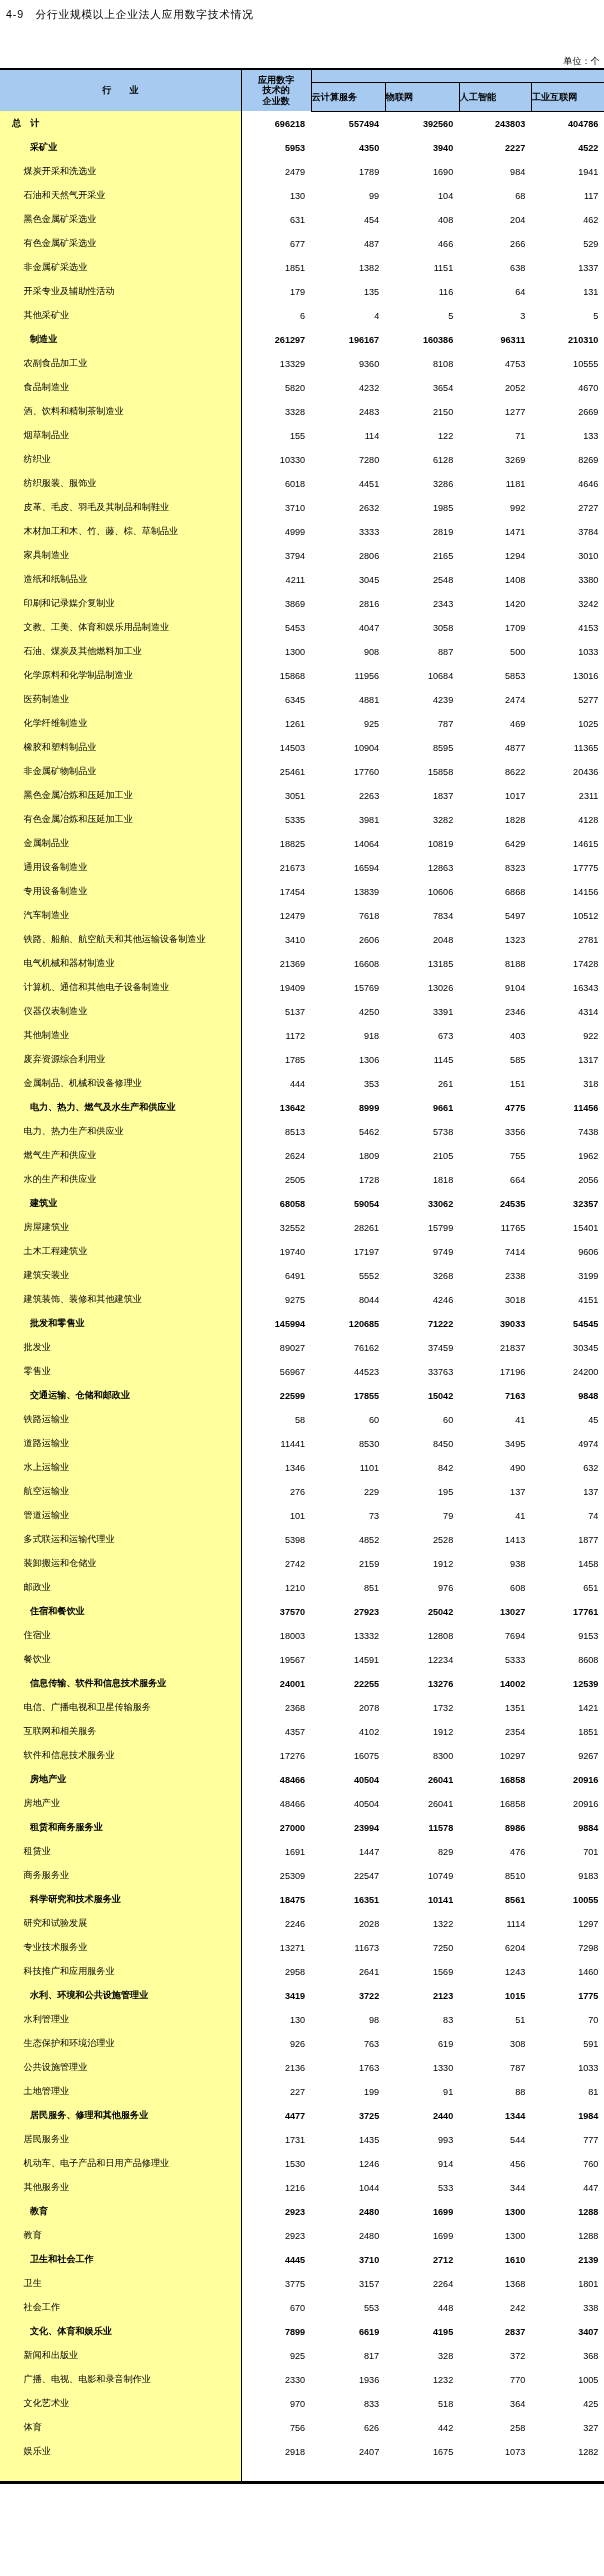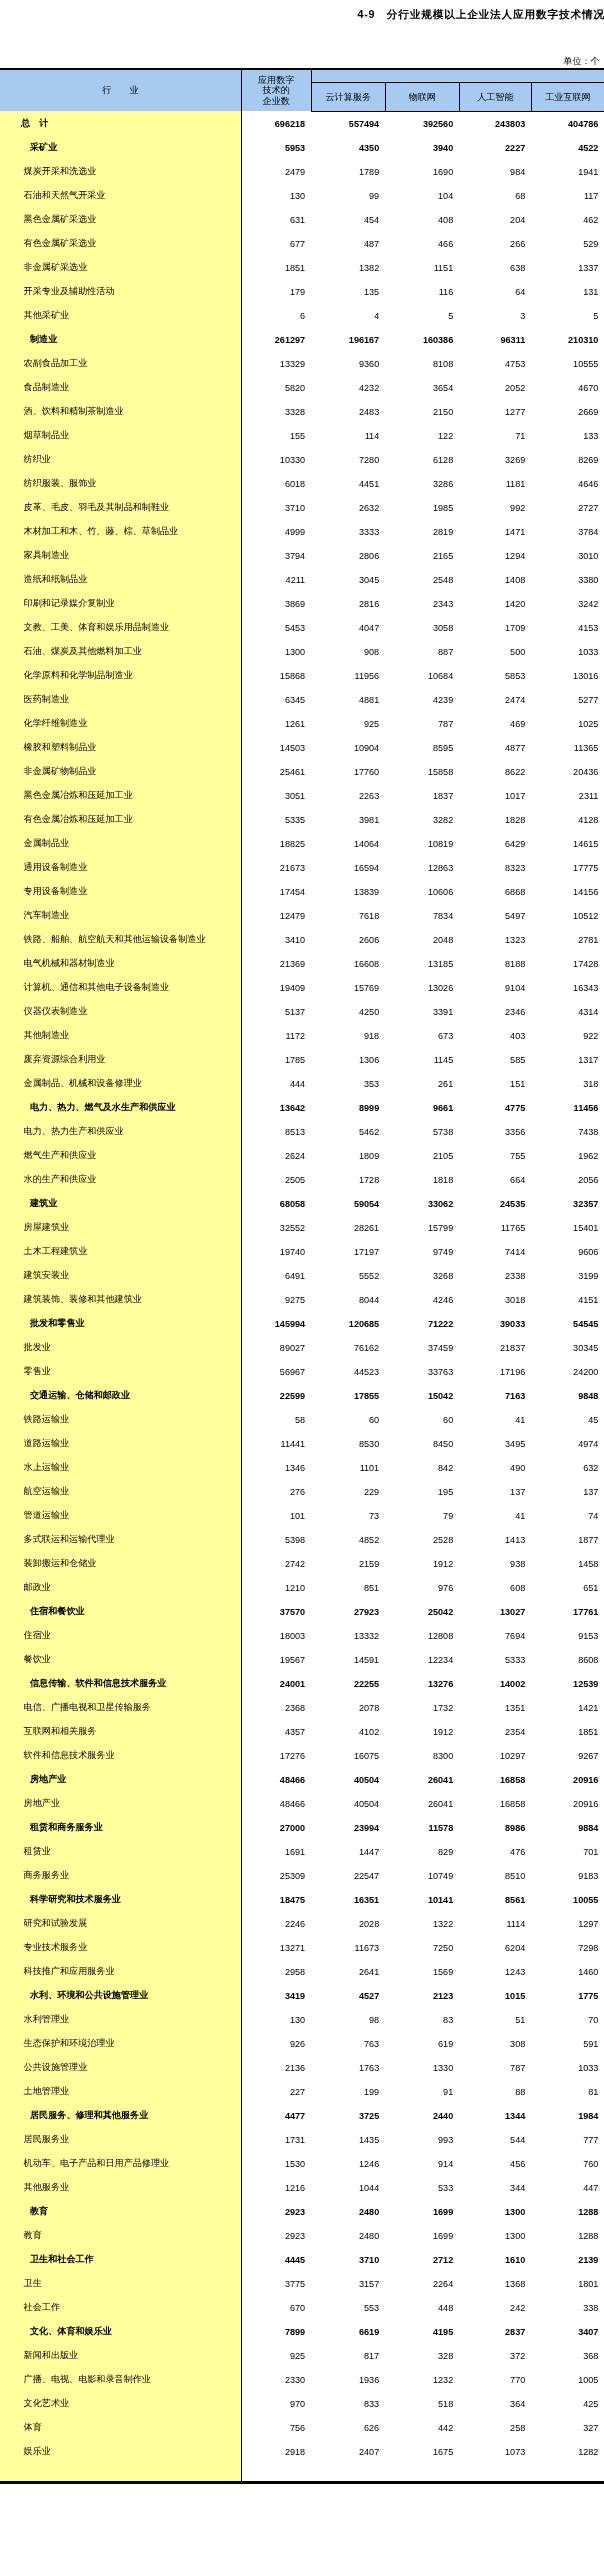--- a/index.html
+++ b/index.html
@@ -4,71 +4,70 @@
 <style>
   html,body { margin:0; padding:0; }
   body {
     width:605px; height:2576px;
     background:#ffffff;
     font-family:"Liberation Sans","DejaVu Sans",sans-serif;
     color:#000;
   }
   .page { width:605px; }
   .title {
-    font-size:10.7px; font-weight:bold;
+    font-size:10.7px; font-weight:normal;
     margin:6.9px 0 0 6.1px; line-height:15.2px;
     letter-spacing:0.8px;
-    text-align:right;
   }
   .unit {
     text-align:right; font-size:9.1px;
     margin:34px 5.3px 1.5px 0; line-height:10.7px;
   }
   table.stat {
     width:605px; table-layout:fixed;
     border-collapse:collapse;
     border-top:2.3px solid #000;
     border-bottom:3px solid #000;
   }
   col.c-ind   { width:241px; }
   col.c-total { width:70px; }
   col.c-1 { width:74px; }
   col.c-2 { width:74px; }
   col.c-3 { width:72px; }
   col.c-4 { width:73px; }
 
   thead { background:var(--header-bg,#a6caf0); }
-  thead th { font-weight:normal; font-size:9.1px; padding:0; }
+  thead th { font-weight:bold; font-size:9.1px; padding:0; }
   th.industry-h {
     border-right:1.5px solid #000;
     text-align:center; vertical-align:middle;
   }
   th.total-h {
     border-right:0.8px solid #000;
     text-align:center; vertical-align:middle;
     white-space:pre-line; line-height:10.7px;
   }
   tr.hrow-top th.group-h { height:12.2px; border-bottom:0.8px solid #000; }
   tr.hrow-sub th.sub-h {
     height:27.4px;
     border:0.8px solid #000;
-    text-align:center; vertical-align:middle;
+    text-align:left; vertical-align:middle;
   }
   thead tr:last-child th { border-bottom:1.5px solid #000; }
 
   tbody td { font-size:9.1px; height:24px; padding:0; vertical-align:middle; }
   td.industry {
     background:var(--industry-bg,#ffff9e);
     border-right:1.5px solid #000;
     text-align:left;
     overflow:hidden; white-space:nowrap;
   }
   td.num { text-align:right; padding-right:6.1px; background:#fff; }
   tr.bold td { font-weight:bold; }
-  td.lvl0 { padding-left:21px;margin-left:44px; }
+  td.lvl0 { padding-left:12px;margin-left:44px; }
   td.lvl1 { padding-left:30px; }
   td.lvl2 { padding-left:23.6px; }
   tbody.filler td { height:17px; }
 </style>
 </head>
 <body>
 
 <div class="page">
   <div class="title">4-9　分行业规模以上企业法人应用数字技术情况</div>
   <div class="unit">单位：个</div>
@@ -718,21 +717,21 @@
           <td class="industry lvl2">科技推广和应用服务业</td>
           <td class="num">2958</td>
           <td class="num">2641</td>
           <td class="num">1569</td>
           <td class="num">1243</td>
           <td class="num">1460</td>
         </tr>
         <tr class="bold">
           <td class="industry lvl1">水利、环境和公共设施管理业</td>
           <td class="num">3419</td>
-          <td class="num">4527</td>
+          <td class="num">3722</td>
           <td class="num">2123</td>
           <td class="num">1015</td>
           <td class="num">1775</td>
         </tr>
         <tr>
           <td class="industry lvl2">水利管理业</td>
           <td class="num">130</td>
           <td class="num">98</td>
           <td class="num">83</td>
           <td class="num">51</td>

